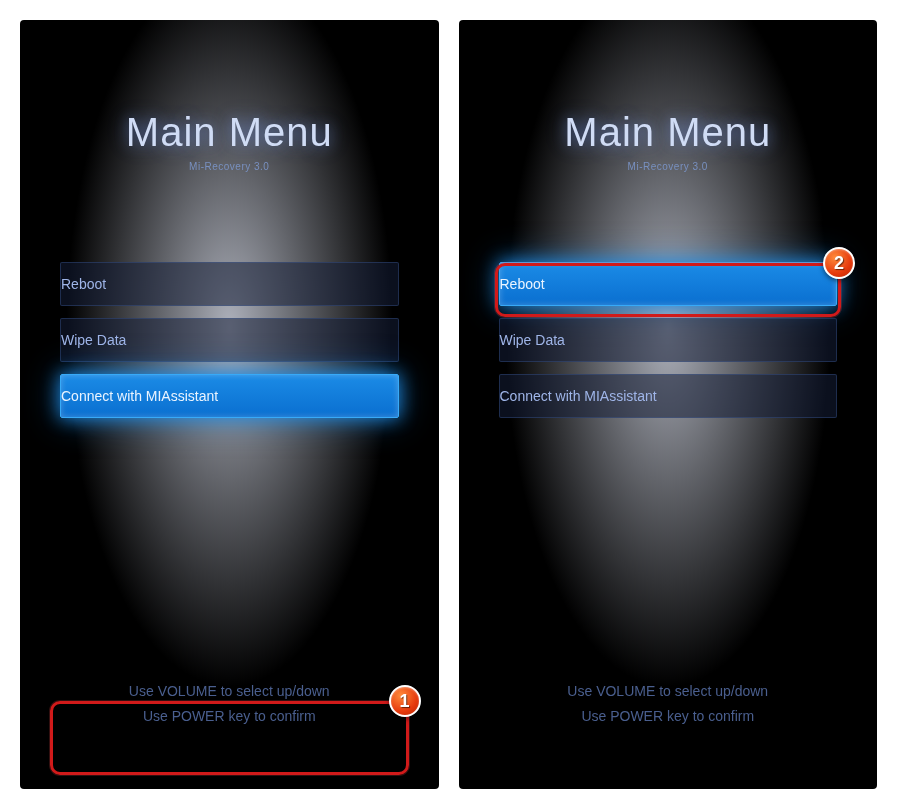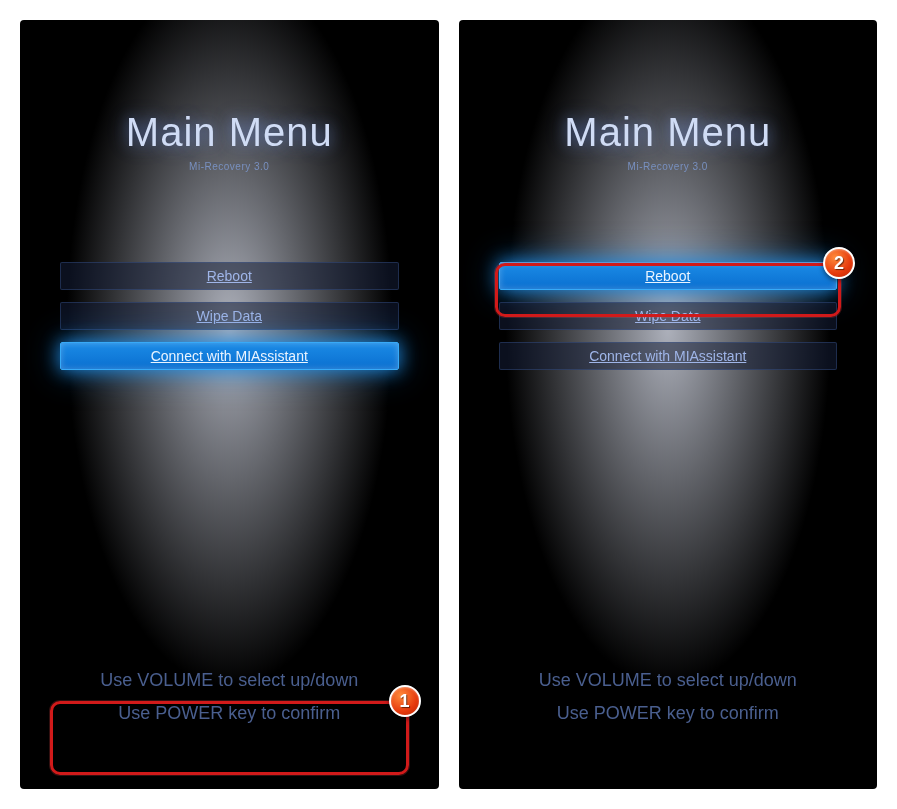--- a/index.html
+++ b/index.html
@@ -45,44 +45,43 @@
       letter-spacing: 0.5px;
     }
     .menu {
       margin-top: 90px;
       padding: 0 40px;
       display: flex;
       flex-direction: column;
       gap: 12px;
     }
     .menu-item {
-      height: 28px;
+      height: 44px;
       background: rgba(20,30,55,0.55);
       border: 1px solid rgba(60,90,150,0.4);
       display: flex;
       align-items: center;
-      justify-content: center;
+      justify-content: flex-start;
       color: #9fb5e8;
       font-size: 14px;
       position: relative;
       border-radius: 2px;
-      text-decoration: underline;
     }
     .menu-item.selected {
       background: linear-gradient(to bottom, #1b8be6, #0a6fd0);
       color: #eaf4ff;
       border: 1px solid #37aaf8;
       box-shadow: 0 0 18px rgba(30,140,230,0.9), 0 0 34px rgba(30,140,230,0.5), inset 0 0 6px rgba(255,255,255,0.25);
     }
     .footer {
       margin-top: auto;
       text-align: center;
       padding: 16px 30px 20px;
       color: #4a5f8f;
-      font-size: 18px;
+      font-size: 14px;
       line-height: 1.8;
     }
     .highlight-box {
       position: absolute;
       border: 3px solid #d11a1a;
       border-radius: 10px;
       pointer-events: none;
       box-shadow: 0 0 0 1px rgba(255,80,80,0.2);
     }
     .phone1 .highlight-box {

